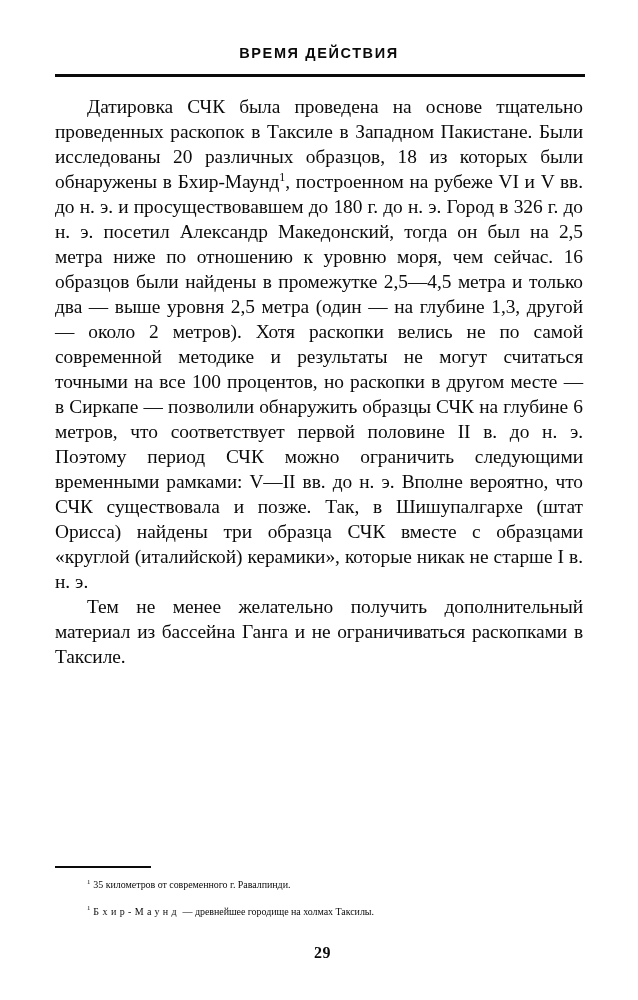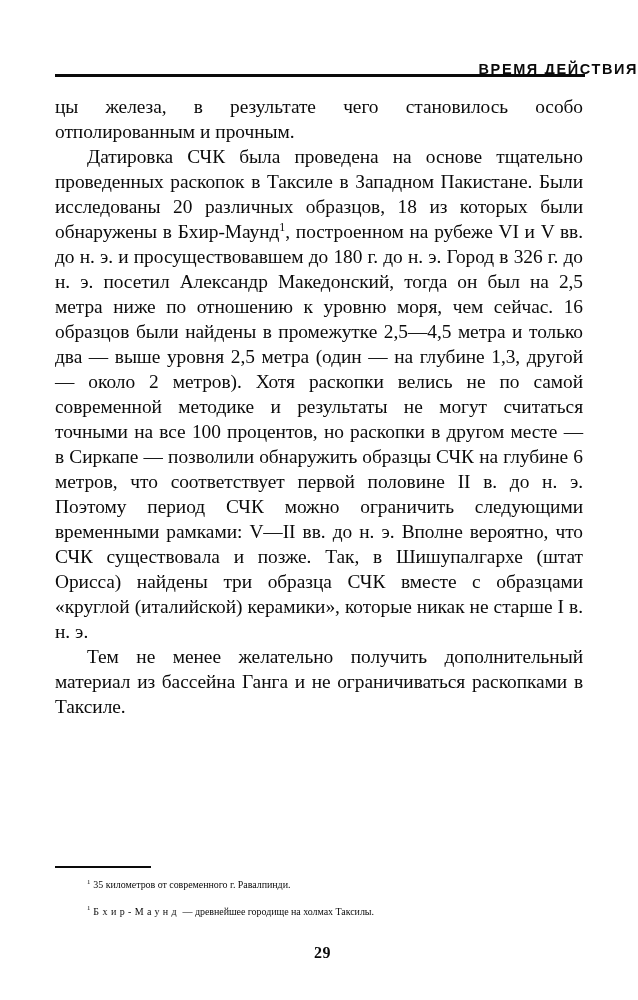--- a/index.html
+++ b/index.html
@@ -20,22 +20,22 @@
     width: 638px;
     height: 1000px;
     box-sizing: border-box;
   }
 
   
   .running-head {
     position: absolute;
     left: 0;
     right: 0;
-    top: 60px;
-    text-align: right;
+    top: 44px;
+    text-align: center;
   }
   .running-head-text {
     display: inline-block;
     font-family: "Liberation Sans", "DejaVu Sans", sans-serif;
     font-weight: bold;
     font-size: 14.5px;
     letter-spacing: 1.6px;
     color: #0a0a0a;
     white-space: nowrap;
   }
@@ -123,21 +123,20 @@
 
 <div class="page">
 
   <div class="running-head">
     <span class="running-head-text">ВРЕМЯ ДЕЙСТВИЯ</span>
   </div>
   <div class="head-rule"></div>
 
   <div class="body-block">
 
-    <p class="para first">цы железа, в результате чего становилось особо отполированным и прочным.</p>
 
 
 
     <p class="para"><span>Датировка СЧК была проведена на основе тщательно проведенных раскопок в Таксиле в Западном Пакистане. Были исследованы 20 различных образцов, 18 из которых были обнаружены в Бхир-Маунд</span><span class="fn-ref">1</span><span>, построенном на рубеже VI и V вв. до н. э. и просуществовавшем до 180 г. до н. э. Город в 326 г. до н. э. посетил Александр Македонский, тогда он был на 2,5 метра ниже по отношению к уровню моря, чем сейчас. 16 образцов были найдены в промежутке 2,5—4,5 метра и только два — выше уровня 2,5 метра (один — на глубине 1,3, другой — около 2 метров). Хотя раскопки велись не по самой современной методике и результаты не могут считаться точными на все 100 процентов, но раскопки в другом месте — в Сиркапе — позволили обнаружить образцы СЧК на глубине 6 метров, что соответствует первой половине II в. до н. э. Поэтому период СЧК можно ограничить следующими временными рамками: V—II вв. до н. э. Вполне вероятно, что СЧК существовала и позже. Так, в Шишупалгархе (штат Орисса) найдены три образца СЧК вместе с образцами «круглой (италийской) керамики», которые никак не старше I в. н. э.</span></p>
 
     <p class="para">Тем не менее желательно получить дополнительный материал из бассейна Ганга и не ограничиваться раскопками в Таксиле.</p>
 
   </div>
 
   <div class="footnotes">

